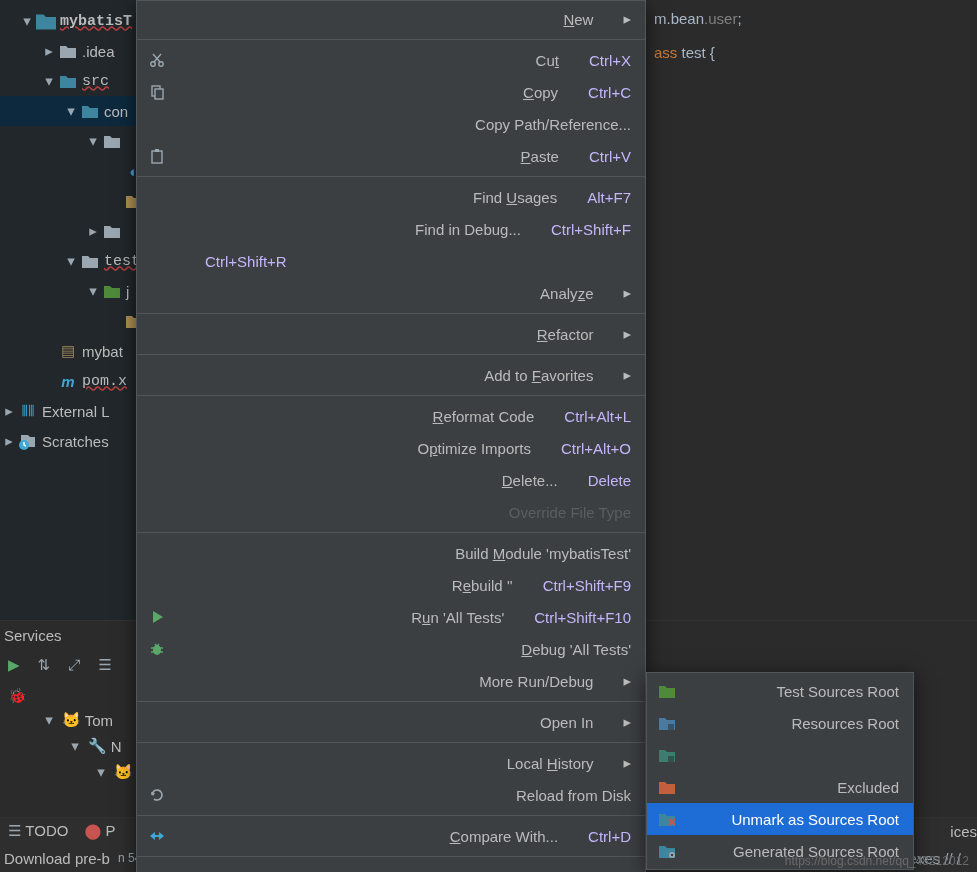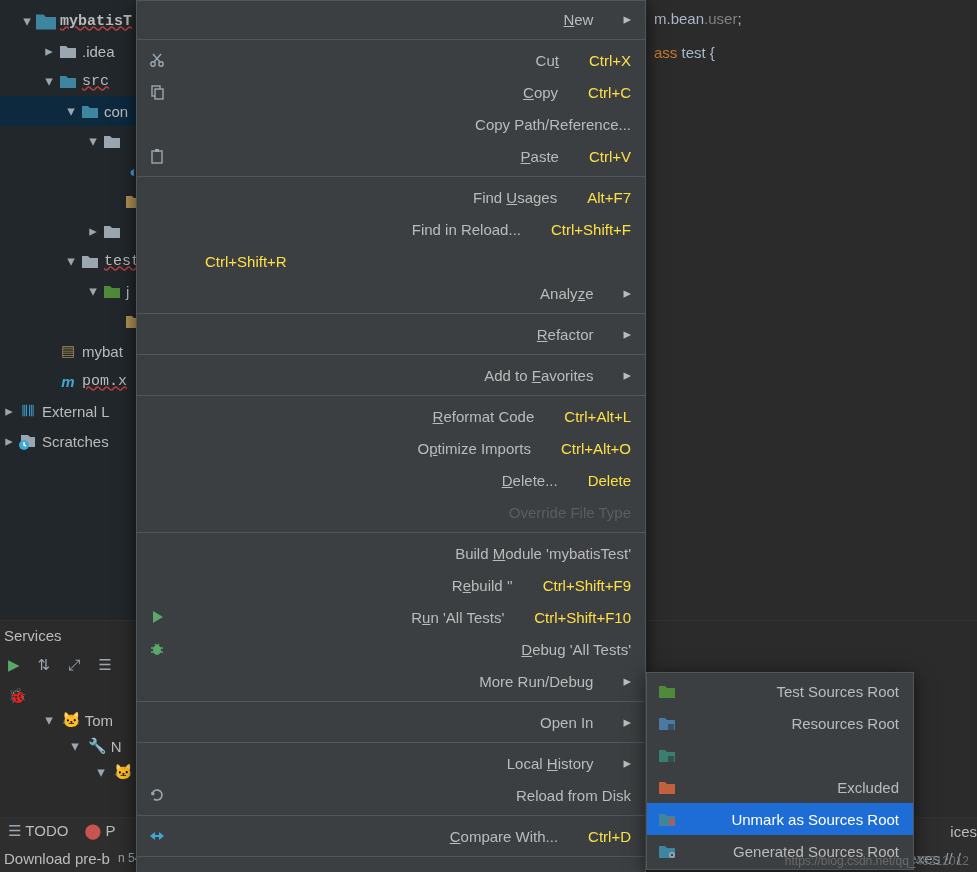--- a/index.html
+++ b/index.html
@@ -46,21 +46,21 @@
   .serv-row{display:flex;align-items:center;height:26px;gap:4px;}
   
   .status{position:absolute;left:0;right:0;bottom:0;height:55px;background:#2e2e2e;border-top:1px solid #323232;}
   .status-tabs{display:flex;align-items:center;height:26px;gap:16px;padding-left:8px;}
   .status-msg{display:flex;align-items:center;height:28px;padding-left:4px;font-size:13px;color:#bbbbbb;position:relative;}
   
   .menu{position:absolute;background:var(--menu-bg);border:1px solid var(--menu-border);box-shadow:0 4px 18px rgba(0,0,0,.6);padding:2px 0;}
   .mi{display:flex;align-items:center;height:32px;padding:0 14px 0 8px;cursor:default;color:var(--text);position:relative;}
   .mi .mi-icon{width:24px;height:20px;display:inline-flex;align-items:center;justify-content:center;margin-right:6px;color:#9aa7b0;}
   .mi .mi-label{flex:1;white-space:nowrap;text-align:right;}
-  .mi .mi-sc{color:#fde047;margin-left:30px;}
+  .mi .mi-sc{color:#c4b5fd;margin-left:30px;}
   .mi .mi-arrow{margin-left:30px;color:#bbbbbb;}
   .mi.disabled{color:#5b5e60;}
   .mi.sel{background:var(--highlight);color:#ffffff;}
   .sep{height:1px;background:var(--menu-border);margin:4px 0;}
   .und{text-decoration:underline;}
   
   .foldersvg{fill:#9aa7b0;}
   .watermark{position:absolute;right:8px;bottom:4px;color:#6a6a6a;font-size:12px;}
 </style>
 </head>
@@ -282,21 +282,21 @@
       <span class="mi-sc">Ctrl+V</span>
     </div>
     <div class="sep"></div>
     <div class="mi">
       <span class="mi-icon"></span>
       <span class="mi-label">Find <span class="und">U</span>sages</span>
       <span class="mi-sc">Alt+F7</span>
     </div>
     <div class="mi">
       <span class="mi-icon"></span>
-      <span class="mi-label">Find in Reload...</span>
+      <span class="mi-label">Find in Debug...</span>
       <span class="mi-sc">Ctrl+Shift+F</span>
     </div>
     <div class="mi">
       <span class="mi-icon"></span>
       <span class="mi-sc">Ctrl+Shift+R</span>
     </div>
     <div class="mi">
       <span class="mi-icon"></span>
       <span class="mi-label">Analy<span class="und">z</span>e</span>
       <span class="mi-arrow">▸</span>

